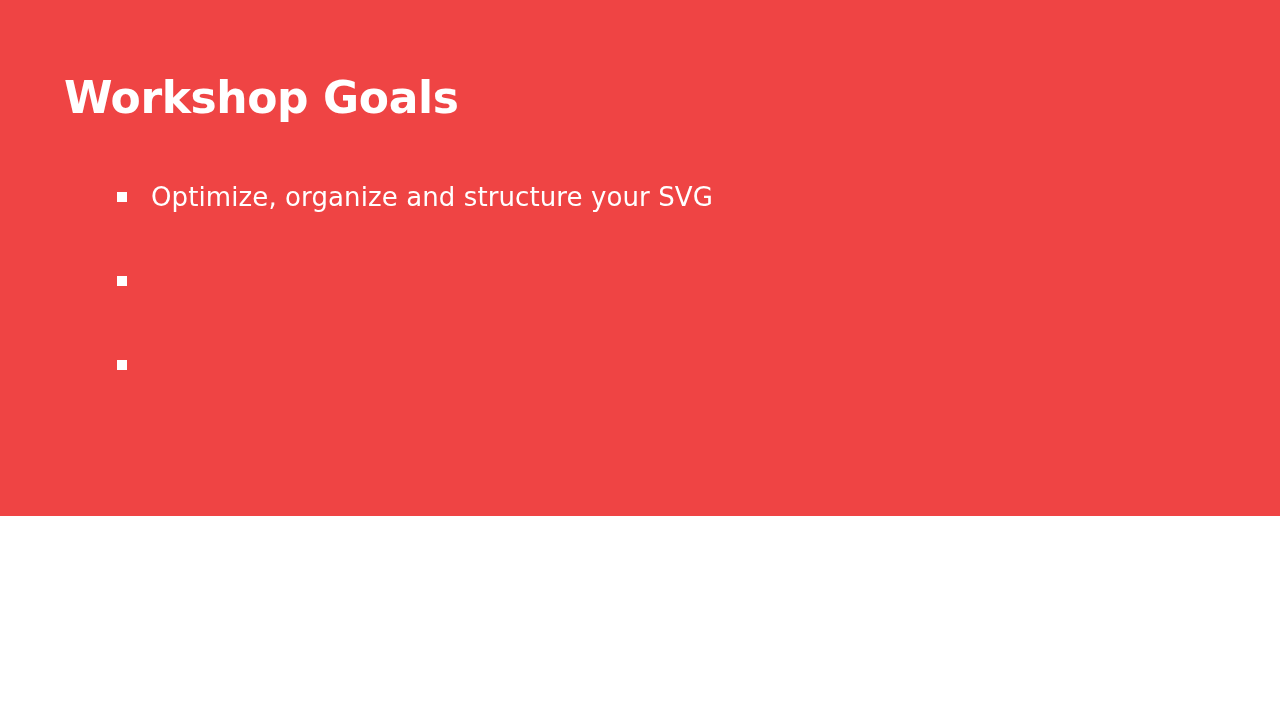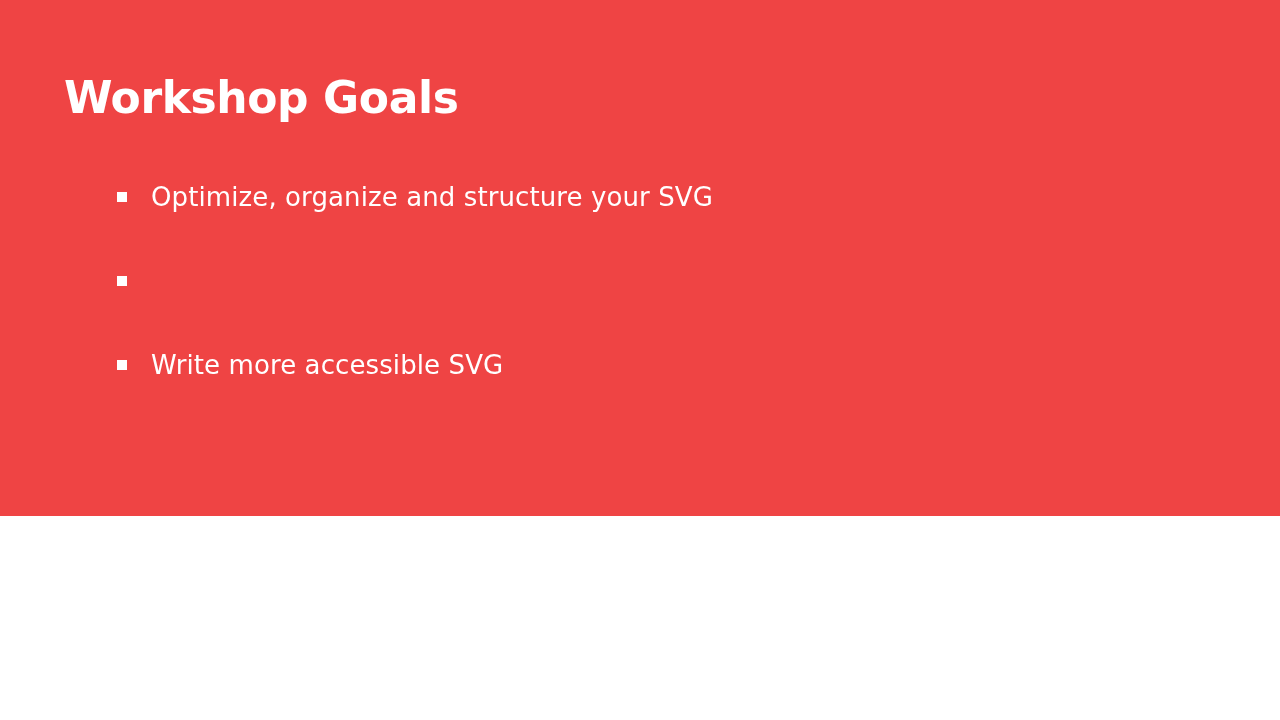--- a/index.html
+++ b/index.html
@@ -78,18 +78,17 @@
       <span class="bullet-marker"></span>
       <span class="bullet-text">Optimize, organize and structure your SVG</span>
     </li>
 
     <li class="bullet-item">
       <span class="bullet-marker"></span>
     </li>
 
     <li class="bullet-item">
       <span class="bullet-marker"></span>
-      <span class="bullet-text">Write more accessible SVG</span>
     </li>
 
   </ul>
 
 </div>
 
 </body></html>

